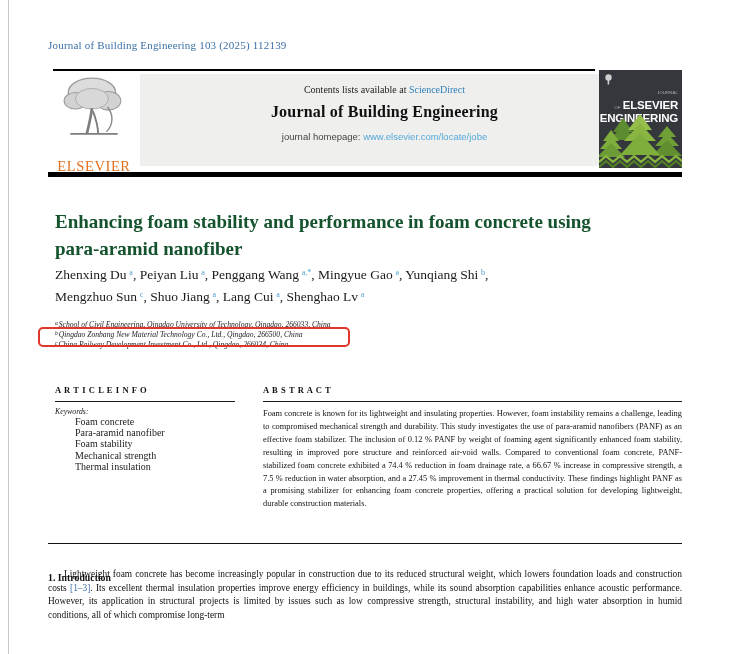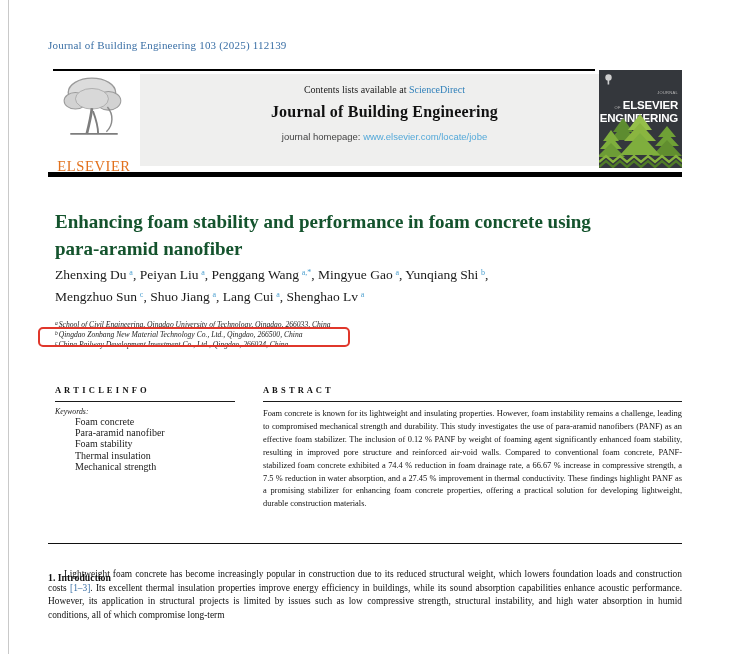--- a/index.html
+++ b/index.html
@@ -138,22 +138,22 @@
 <div class="red-box"></div>
 
 <div class="info-col">
   <div class="col-heading">A R T I C L E  I N F O</div>
   <hr class="col-rule">
   <div class="kw-label">Keywords:</div>
   <div>
       <div class="kw-item">Foam concrete</div>
       <div class="kw-item">Para-aramid nanofiber</div>
       <div class="kw-item">Foam stability</div>
+      <div class="kw-item">Mechanical strength</div>
       <div class="kw-item">Thermal insulation</div>
-      <div class="kw-item">Mechanical strength</div>
     </div>
 </div>
 
 <div class="abs-col">
   <div class="col-heading">A B S T R A C T</div>
   <hr class="col-rule">
   <div class="abstract-text">Foam concrete is known for its lightweight and insulating properties. However, foam instability remains a challenge, leading to compromised mechanical strength and durability. This study investigates the use of para-aramid nanofibers (PANF) as an effective foam stabilizer. The inclusion of 0.12 % PANF by weight of foaming agent significantly enhanced foam stability, resulting in improved pore structure and reinforced air-void walls. Compared to conventional foam concrete, PANF-stabilized foam concrete exhibited a 74.4 % reduction in foam drainage rate, a 66.67 % increase in compressive strength, a 7.5 % reduction in water absorption, and a 27.45 % improvement in thermal conductivity. These findings highlight PANF as a promising stabilizer for enhancing foam concrete properties, offering a practical solution for developing lightweight, durable construction materials.</div>
 </div>
 
 <hr class="full-rule">

